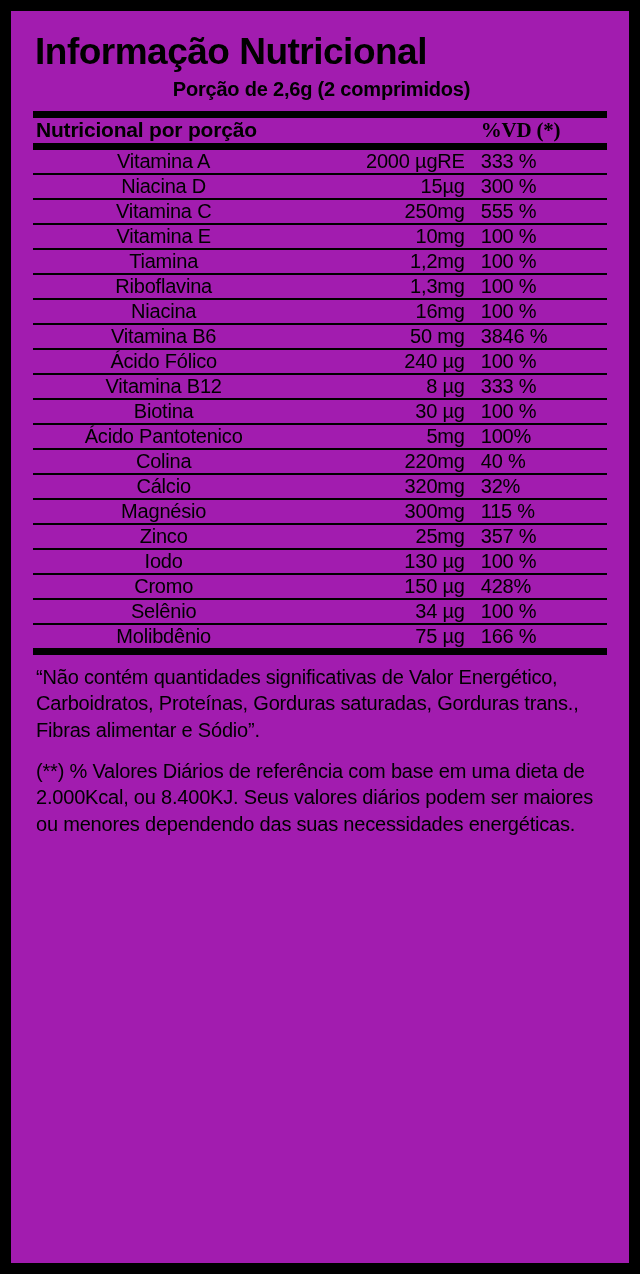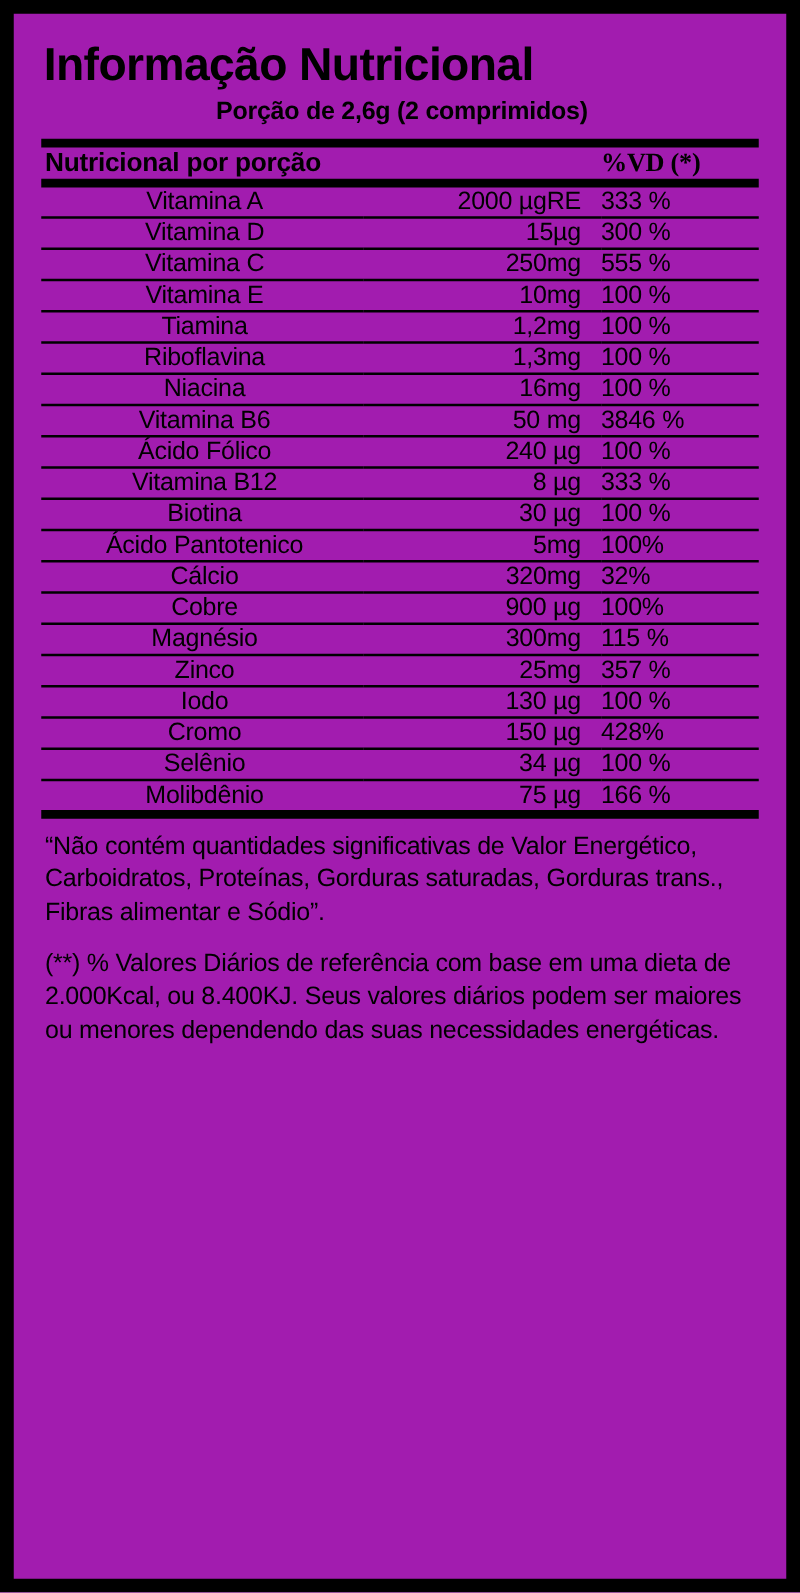--- a/index.html
+++ b/index.html
@@ -117,21 +117,21 @@
       <col class="col-amt">
       <col class="col-vd">
     </colgroup>
     <tbody>
       <tr class="row">
         <td class="c-name">Vitamina A</td>
         <td class="c-amt">2000 µgRE</td>
         <td class="c-vd">333 %</td>
       </tr>
       <tr class="row">
-        <td class="c-name">Vitamina D</td>
+        <td class="c-name">Niacina D</td>
         <td class="c-amt">15µg</td>
         <td class="c-vd">300 %</td>
       </tr>
       <tr class="row">
         <td class="c-name">Vitamina C</td>
         <td class="c-amt">250mg</td>
         <td class="c-vd">555 %</td>
       </tr>
       <tr class="row">
         <td class="c-name">Vitamina E</td>
@@ -172,28 +172,28 @@
         <td class="c-name">Biotina</td>
         <td class="c-amt">30 µg</td>
         <td class="c-vd">100 %</td>
       </tr>
       <tr class="row">
         <td class="c-name">Ácido Pantotenico</td>
         <td class="c-amt">5mg</td>
         <td class="c-vd">100%</td>
       </tr>
       <tr class="row">
+        <td class="c-name">Colina</td>
+        <td class="c-amt">220mg</td>
+        <td class="c-vd">40 %</td>
+      </tr>
+      <tr class="row">
         <td class="c-name">Cálcio</td>
         <td class="c-amt">320mg</td>
         <td class="c-vd">32%</td>
-      </tr>
-      <tr class="row">
-        <td class="c-name">Cobre</td>
-        <td class="c-amt">900 µg</td>
-        <td class="c-vd">100%</td>
       </tr>
       <tr class="row">
         <td class="c-name">Magnésio</td>
         <td class="c-amt">300mg</td>
         <td class="c-vd">115 %</td>
       </tr>
       <tr class="row">
         <td class="c-name">Zinco</td>
         <td class="c-amt">25mg</td>
         <td class="c-vd">357 %</td>

